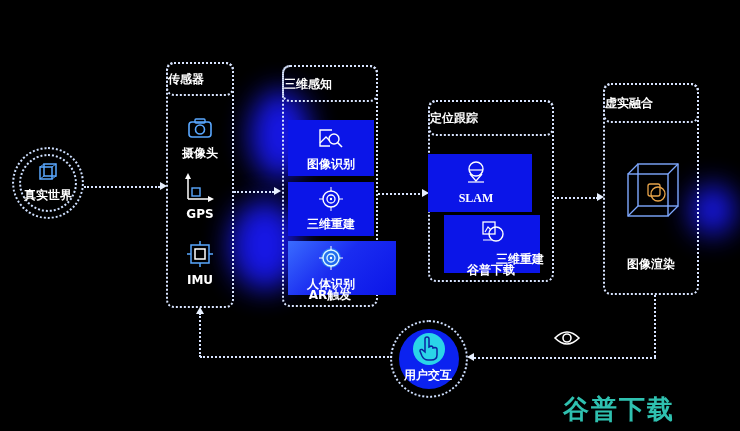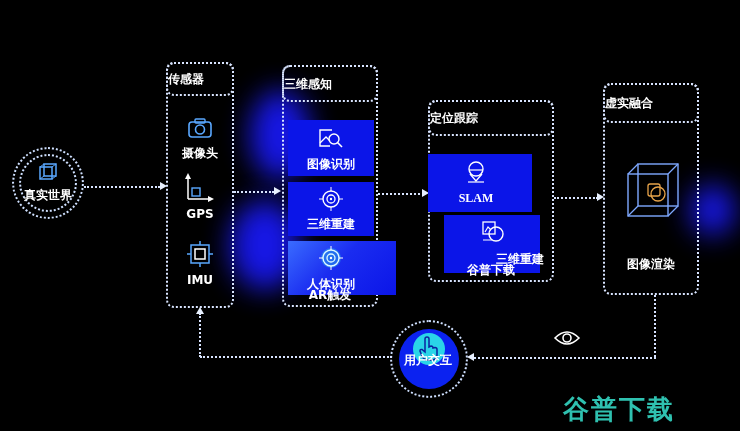--- a/index.html
+++ b/index.html
@@ -171,20 +171,20 @@
   <circle cx="13" cy="9" r="4" fill="none" stroke="#fff" stroke-width="1.6"></circle>
 </svg>
 
 <div class="abs" style="left:390px;top:320px;width:80px;height:80px;">
   <div class="abs dot" style="left:0;top:0;width:74px;height:74px;border-radius:50%;"></div>
   <div class="abs" style="left:9px;top:9px;width:60px;height:60px;border-radius:50%;background:#0b22f0;"></div>
   <div class="abs" style="left:23px;top:13px;width:32px;height:32px;border-radius:50%;background:#2ad4e8;"></div>
   <svg style="left:28px;top:16px;" width="22" height="26" viewBox="0 0 22 26">
     <path d="M7 3 Q7 1 9 1 Q11 1 11 3 L11 11 L13 10 Q15 10 15 12 L17 11.5 Q19 11.5 19 13.5 L19 19 Q19 24 13 24 L10 24 Q6 24 4 20 L2 15 Q2 13 4 13.5 L7 16 Z" fill="none" stroke="#0b22a0" stroke-width="1.5"></path>
   </svg>
-  <div class="lbl" style="left:0;top:32px;width:76px;font-family:Liberation Serif, serif;">用户交互</div>
+  <div class="lbl" style="left:0;top:47px;width:76px;font-family:Liberation Serif, serif;">用户交互</div>
 </div>
 
 <div class="hline" style="left:200px;top:356px;width:192px;"></div>
 <div class="vline" style="left:199px;top:313px;height:44px;"></div>
 <div class="arrow-u" style="left:196px;top:307px;"></div>
 
 <div class="wm" style="left:563px;top:392px;">谷普下载</div>
 
 </body></html>

